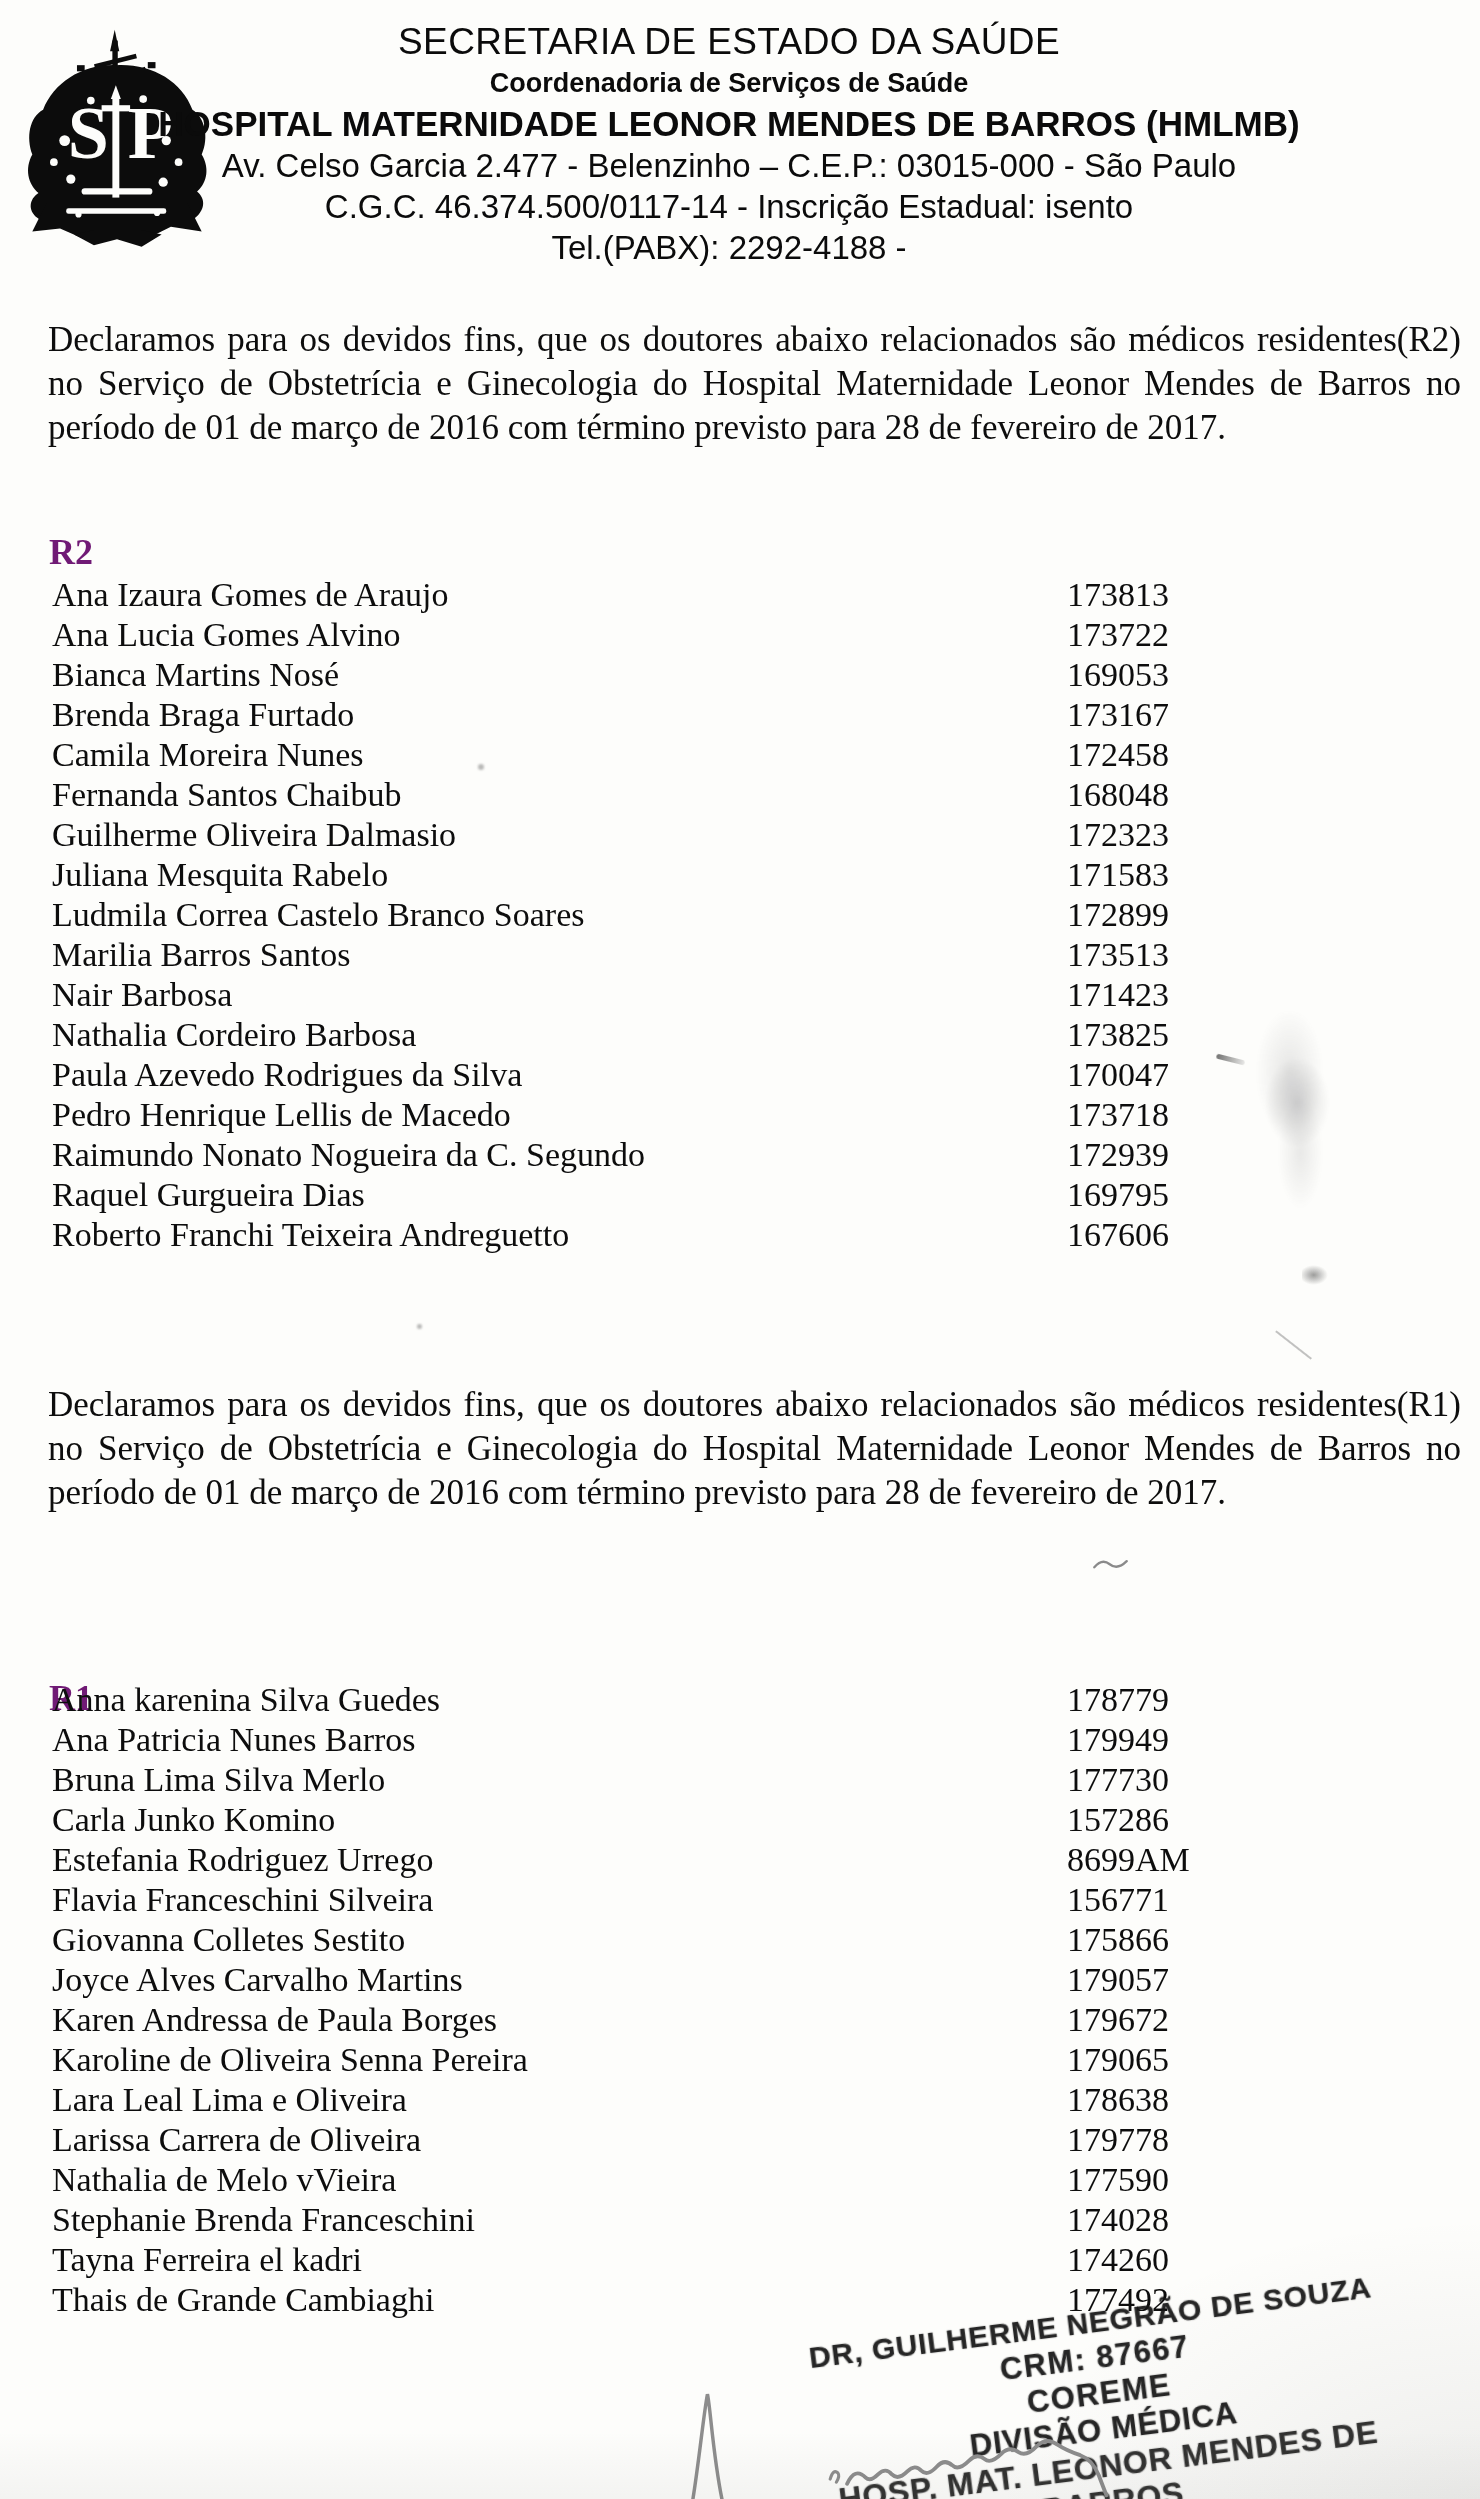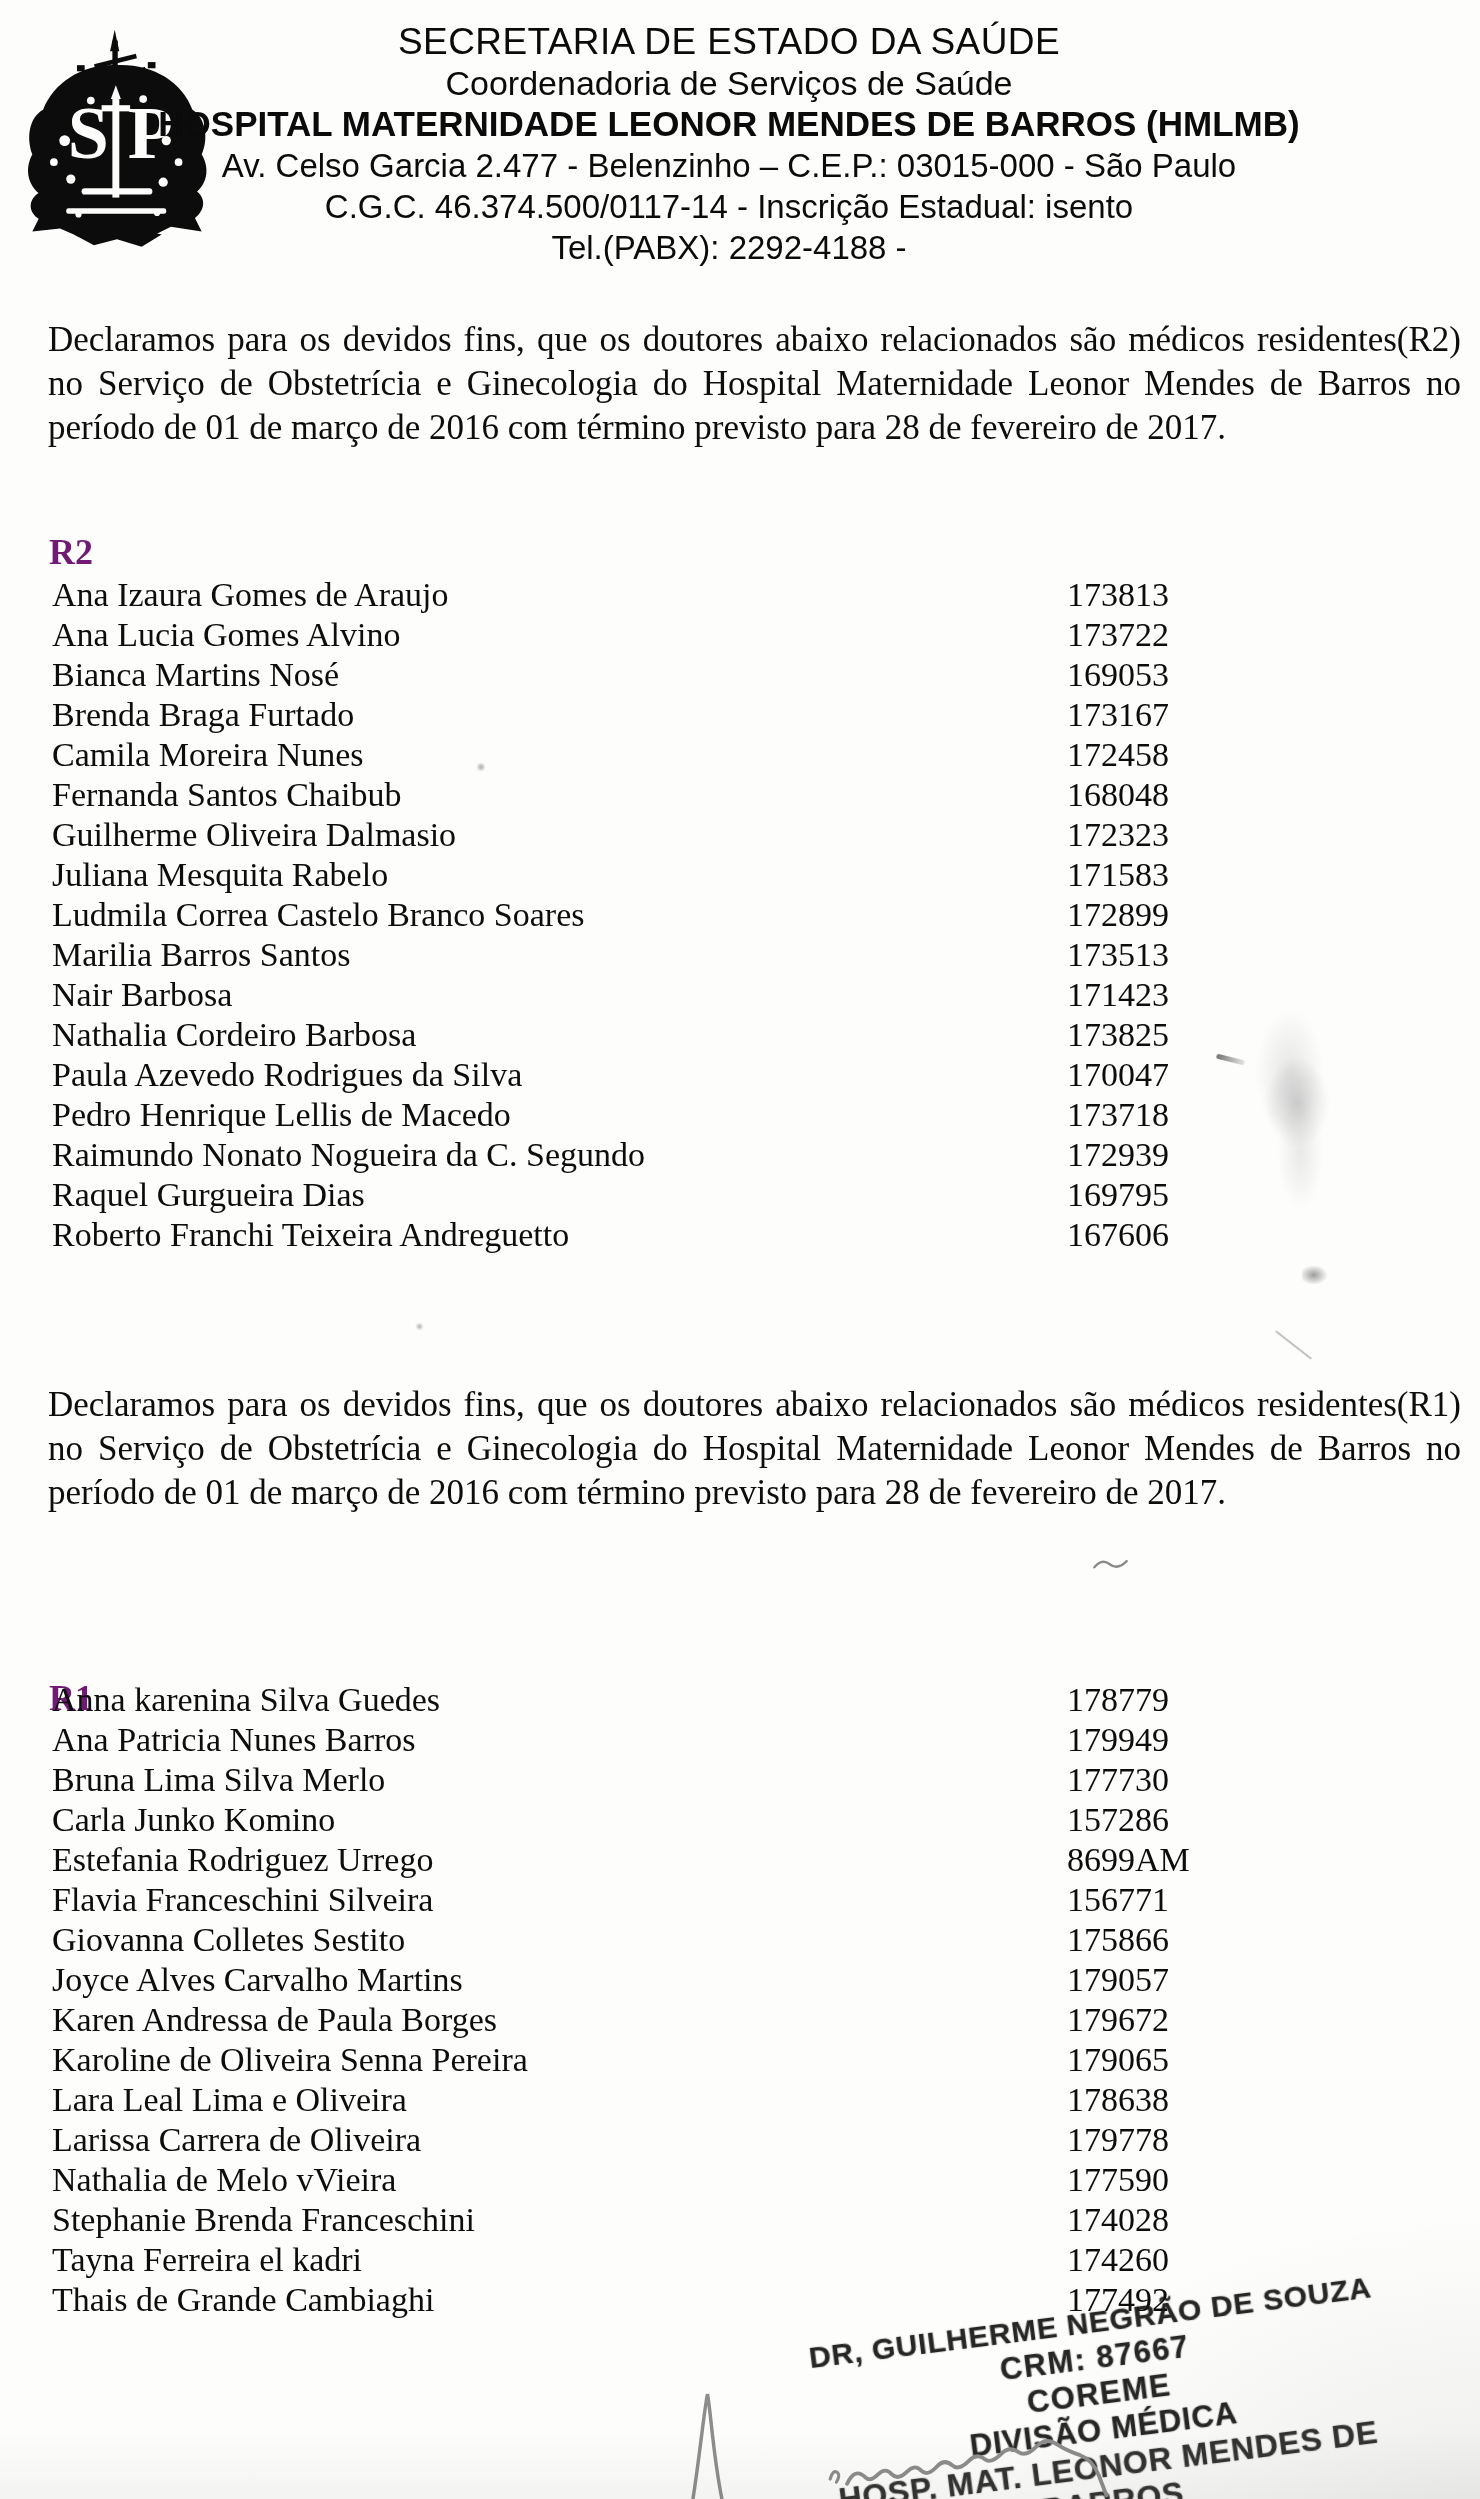--- a/index.html
+++ b/index.html
@@ -13,21 +13,21 @@
   }
   
   .letterhead-text{
     position:absolute;left:0;top:20px;width:1458px;
     text-align:center;
     font-family:"Liberation Sans",sans-serif;
     color:#0b0b0b;
   }
   .lh-line{display:block;}
   .lh-1{font-size:37px;font-weight:400;line-height:43px;letter-spacing:0.4px;}
-  .lh-2{font-size:34px;font-weight:400;line-height:40px;}
+  .lh-2{font-size:27px;font-weight:700;line-height:40px;}
   .lh-3{font-size:35px;font-weight:700;line-height:42px;}
   .lh-4,.lh-5,.lh-6{font-size:33px;font-weight:400;line-height:41px;}
   .logo{position:absolute;left:20px;top:25px;width:194px;height:222px;}
   
   .para{
     position:absolute;left:48px;width:1413px;
     font-family:"Liberation Serif",serif;
     font-size:35px;line-height:44px;color:#0d0d0d;
   }
   .para-r2{top:318px;}

